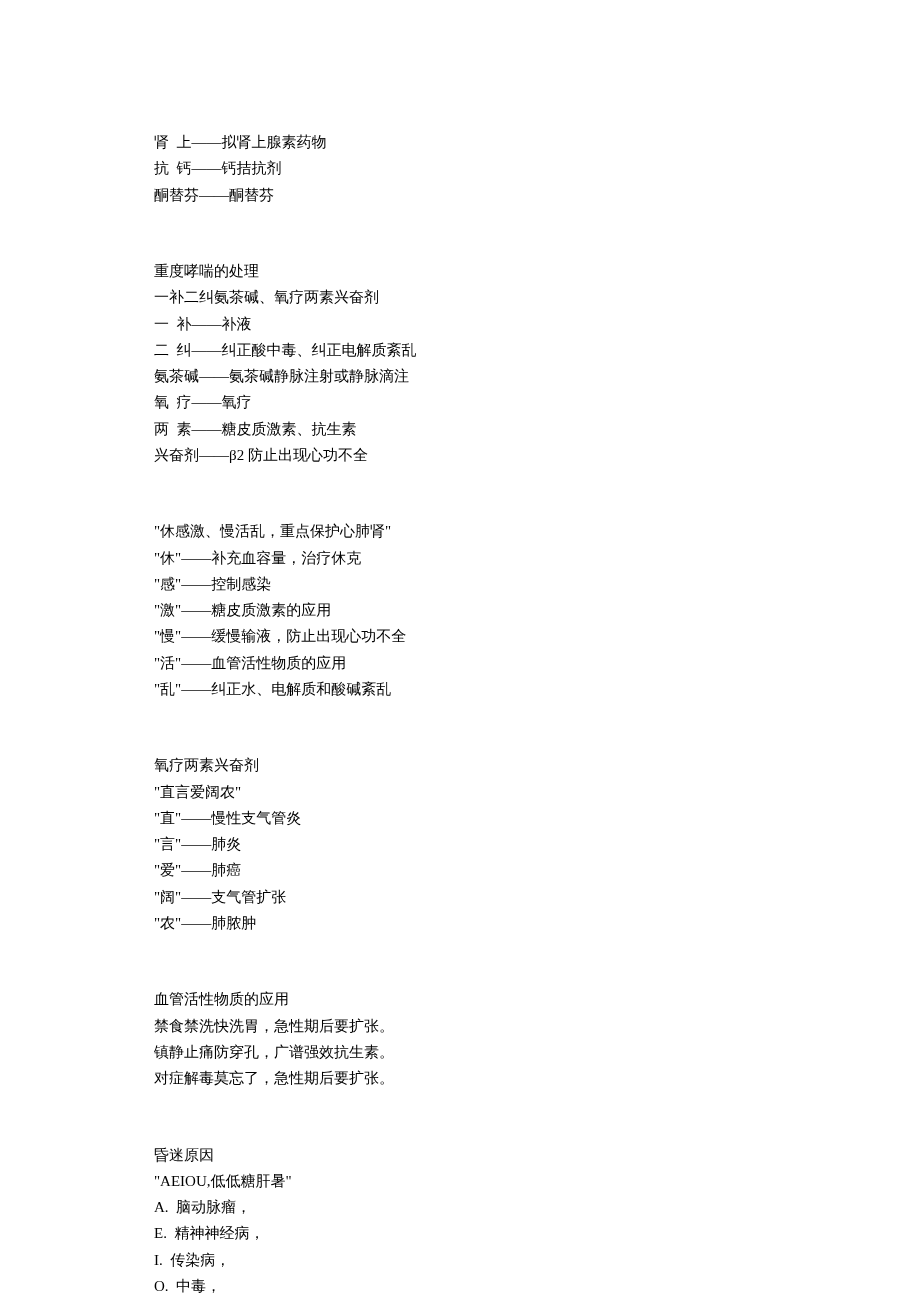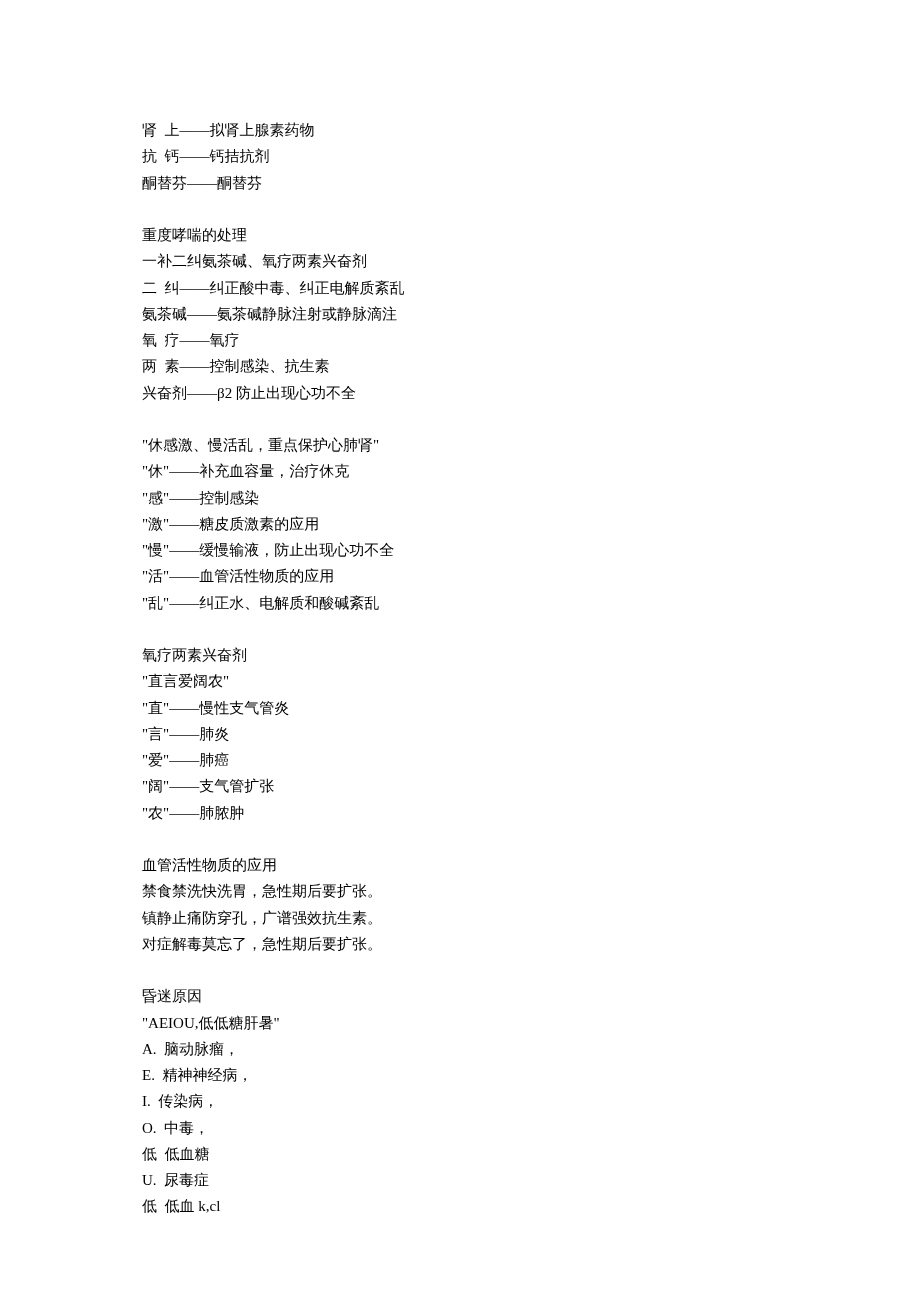--- a/index.html
+++ b/index.html
@@ -15,41 +15,42 @@
   .page {
     padding: 117px 142px 100px 142px;
   }
   .line {
     white-space: pre-wrap;
   }
   .blank {
     height: 1.75em;
   }
   .section {
-    margin: 0;
+    margin: 12px;
     padding: 0;
   }
 </style>
 </head>
 <body>
 
 <div class="page" id="page">
     <div class="section">
       <div class="line">肾  上——拟肾上腺素药物</div>
       <div class="line">抗  钙——钙拮抗剂</div>
       <div class="line">酮替芬——酮替芬</div>
     </div>
     <div class="blank"></div>
     <div class="section">
       <div class="line">重度哮喘的处理</div>
       <div class="line">一补二纠氨茶碱、氧疗两素兴奋剂</div>
+      <div class="line">一  补——补液</div>
       <div class="line">二  纠——纠正酸中毒、纠正电解质紊乱</div>
       <div class="line">氨茶碱——氨茶碱静脉注射或静脉滴注</div>
       <div class="line">氧  疗——氧疗</div>
-      <div class="line">两  素——控制感染、抗生素</div>
+      <div class="line">两  素——糖皮质激素、抗生素</div>
       <div class="line">兴奋剂——β2 防止出现心功不全</div>
     </div>
     <div class="blank"></div>
     <div class="section">
       <div class="line">"休感激、慢活乱，重点保护心肺肾"</div>
       <div class="line">"休"——补充血容量，治疗休克</div>
       <div class="line">"感"——控制感染</div>
       <div class="line">"激"——糖皮质激素的应用</div>
       <div class="line">"慢"——缓慢输液，防止出现心功不全</div>
       <div class="line">"活"——血管活性物质的应用</div>

